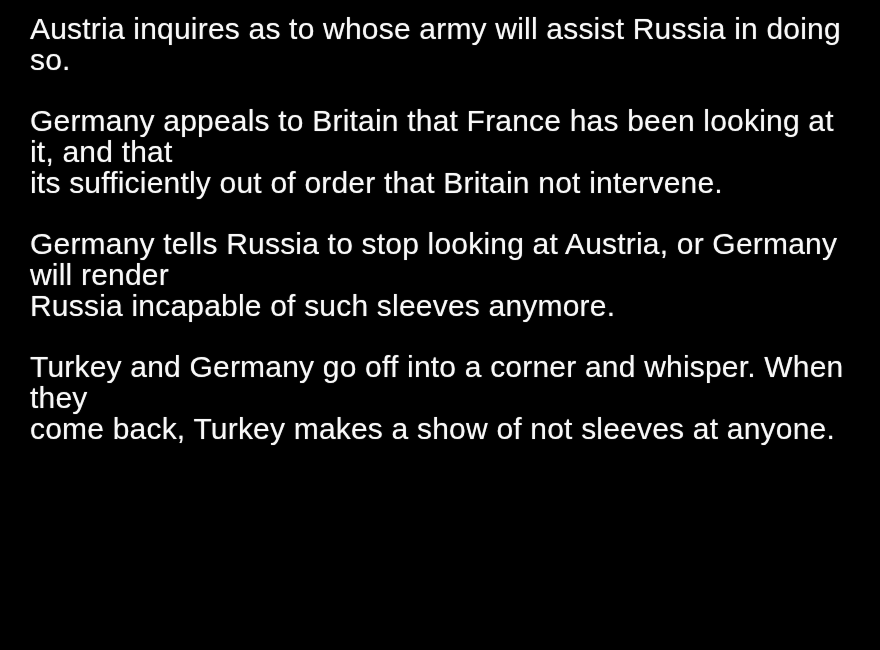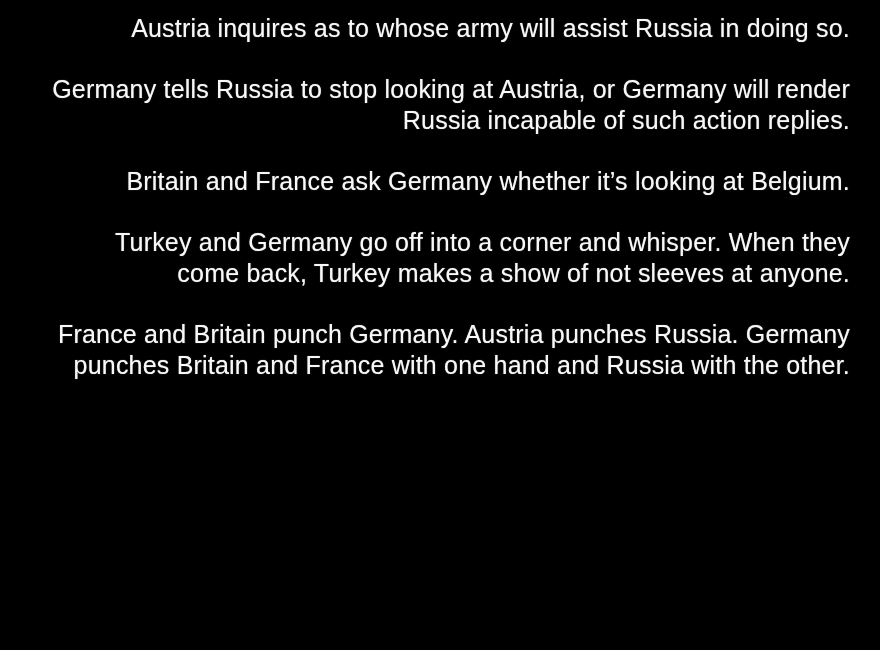--- a/index.html
+++ b/index.html
@@ -17,39 +17,38 @@
     padding-top: 13px;
     font-family: "Liberation Sans", sans-serif;
   }
   .text-column {
     width: 820px;
     margin: 0 auto;
   }
   .para {
     margin: 0 0 30px 0;
     color: #f8f8f8;
-    font-size: 25px;
+    font-size: 30px;
     font-weight: 300;
     line-height: 31px;
-    text-align: right;
+    text-align: left;
     white-space: pre-line;
     letter-spacing: 0.2px;
     text-shadow: 0 0 1px rgba(255,255,255,0.55);
   }
   .para:last-child {
     margin-bottom: 0;
   }
 </style>
 </head>
 <body>
 
 <div class="slide">
   <div class="text-column">
     <p class="para">Austria inquires as to whose army will assist Russia in doing so.</p>
+    <p class="para">Germany appeals to Britain that France has been looking at it, and that
+its sufficiently out of order that Britain not intervene.</p>
     <p class="para">Germany tells Russia to stop looking at Austria, or Germany will render
-Russia incapable of such action replies.</p>
-    <p class="para">Britain and France ask Germany whether it’s looking at Belgium.</p>
+Russia incapable of such sleeves anymore.</p>
     <p class="para">Turkey and Germany go off into a corner and whisper. When they
 come back, Turkey makes a show of not sleeves at anyone.</p>
-    <p class="para">France and Britain punch Germany. Austria punches Russia. Germany
-punches Britain and France with one hand and Russia with the other.</p>
   </div>
 </div>
 
 </body></html>

